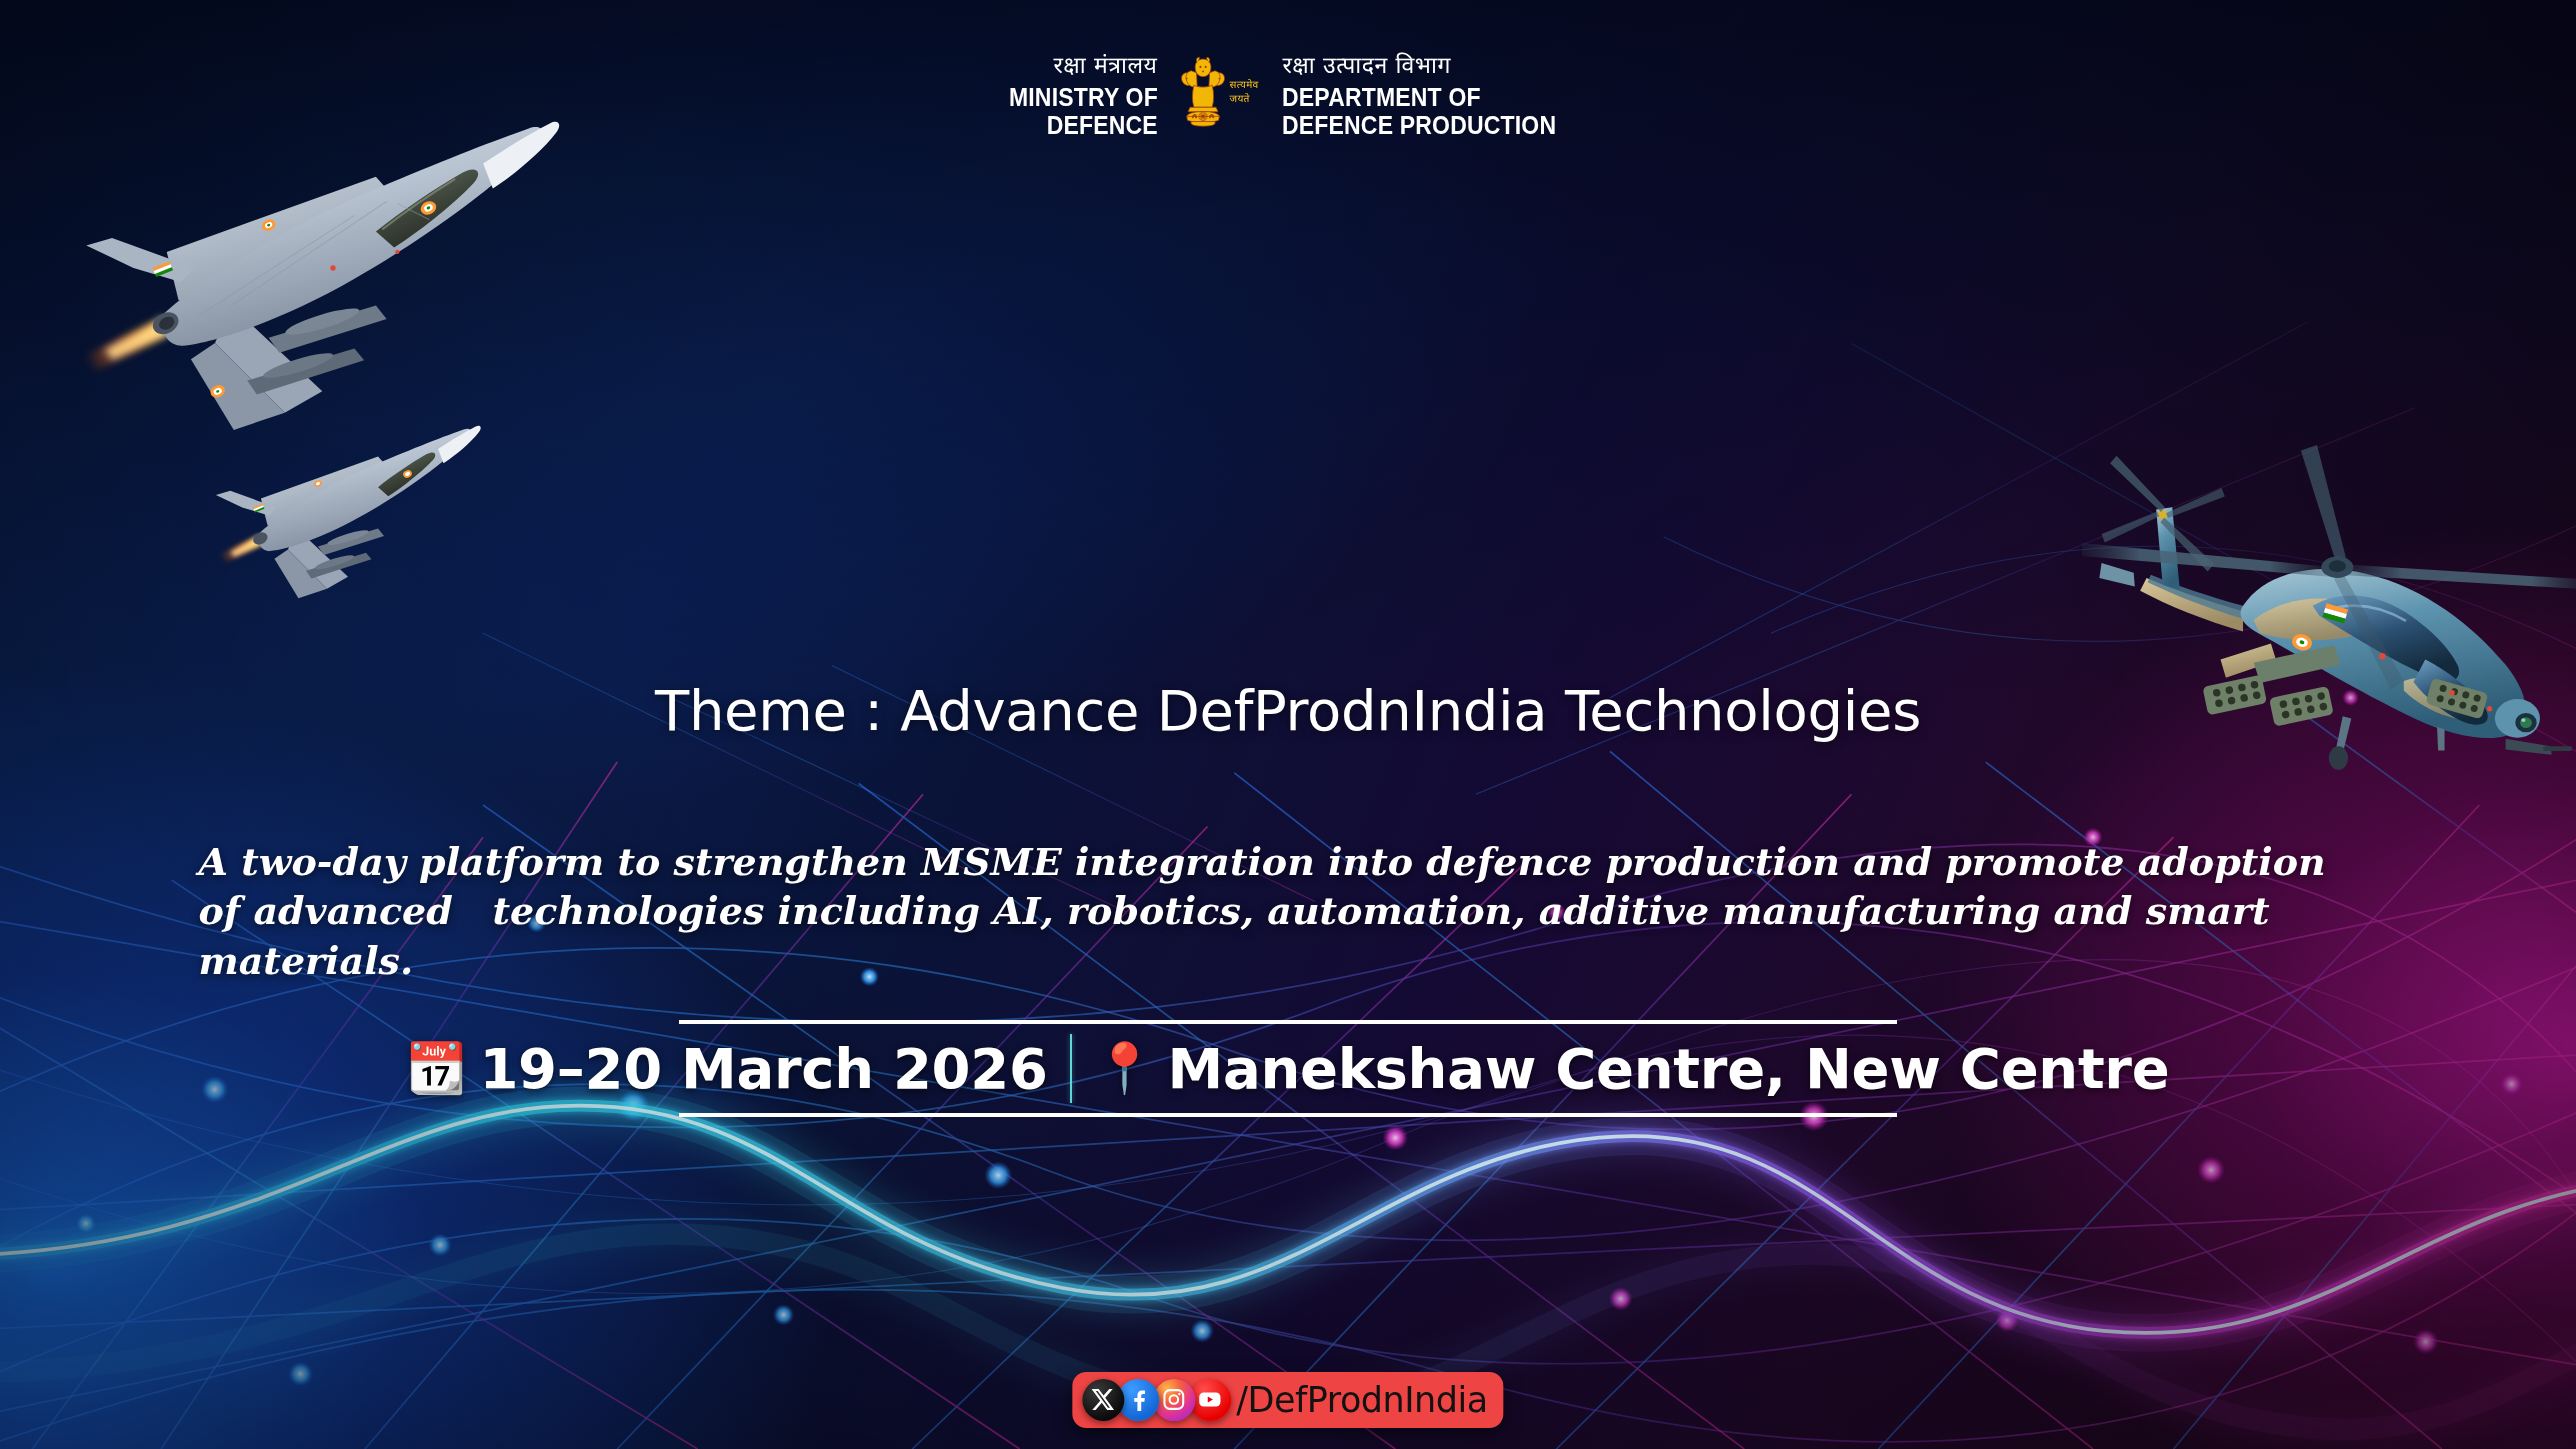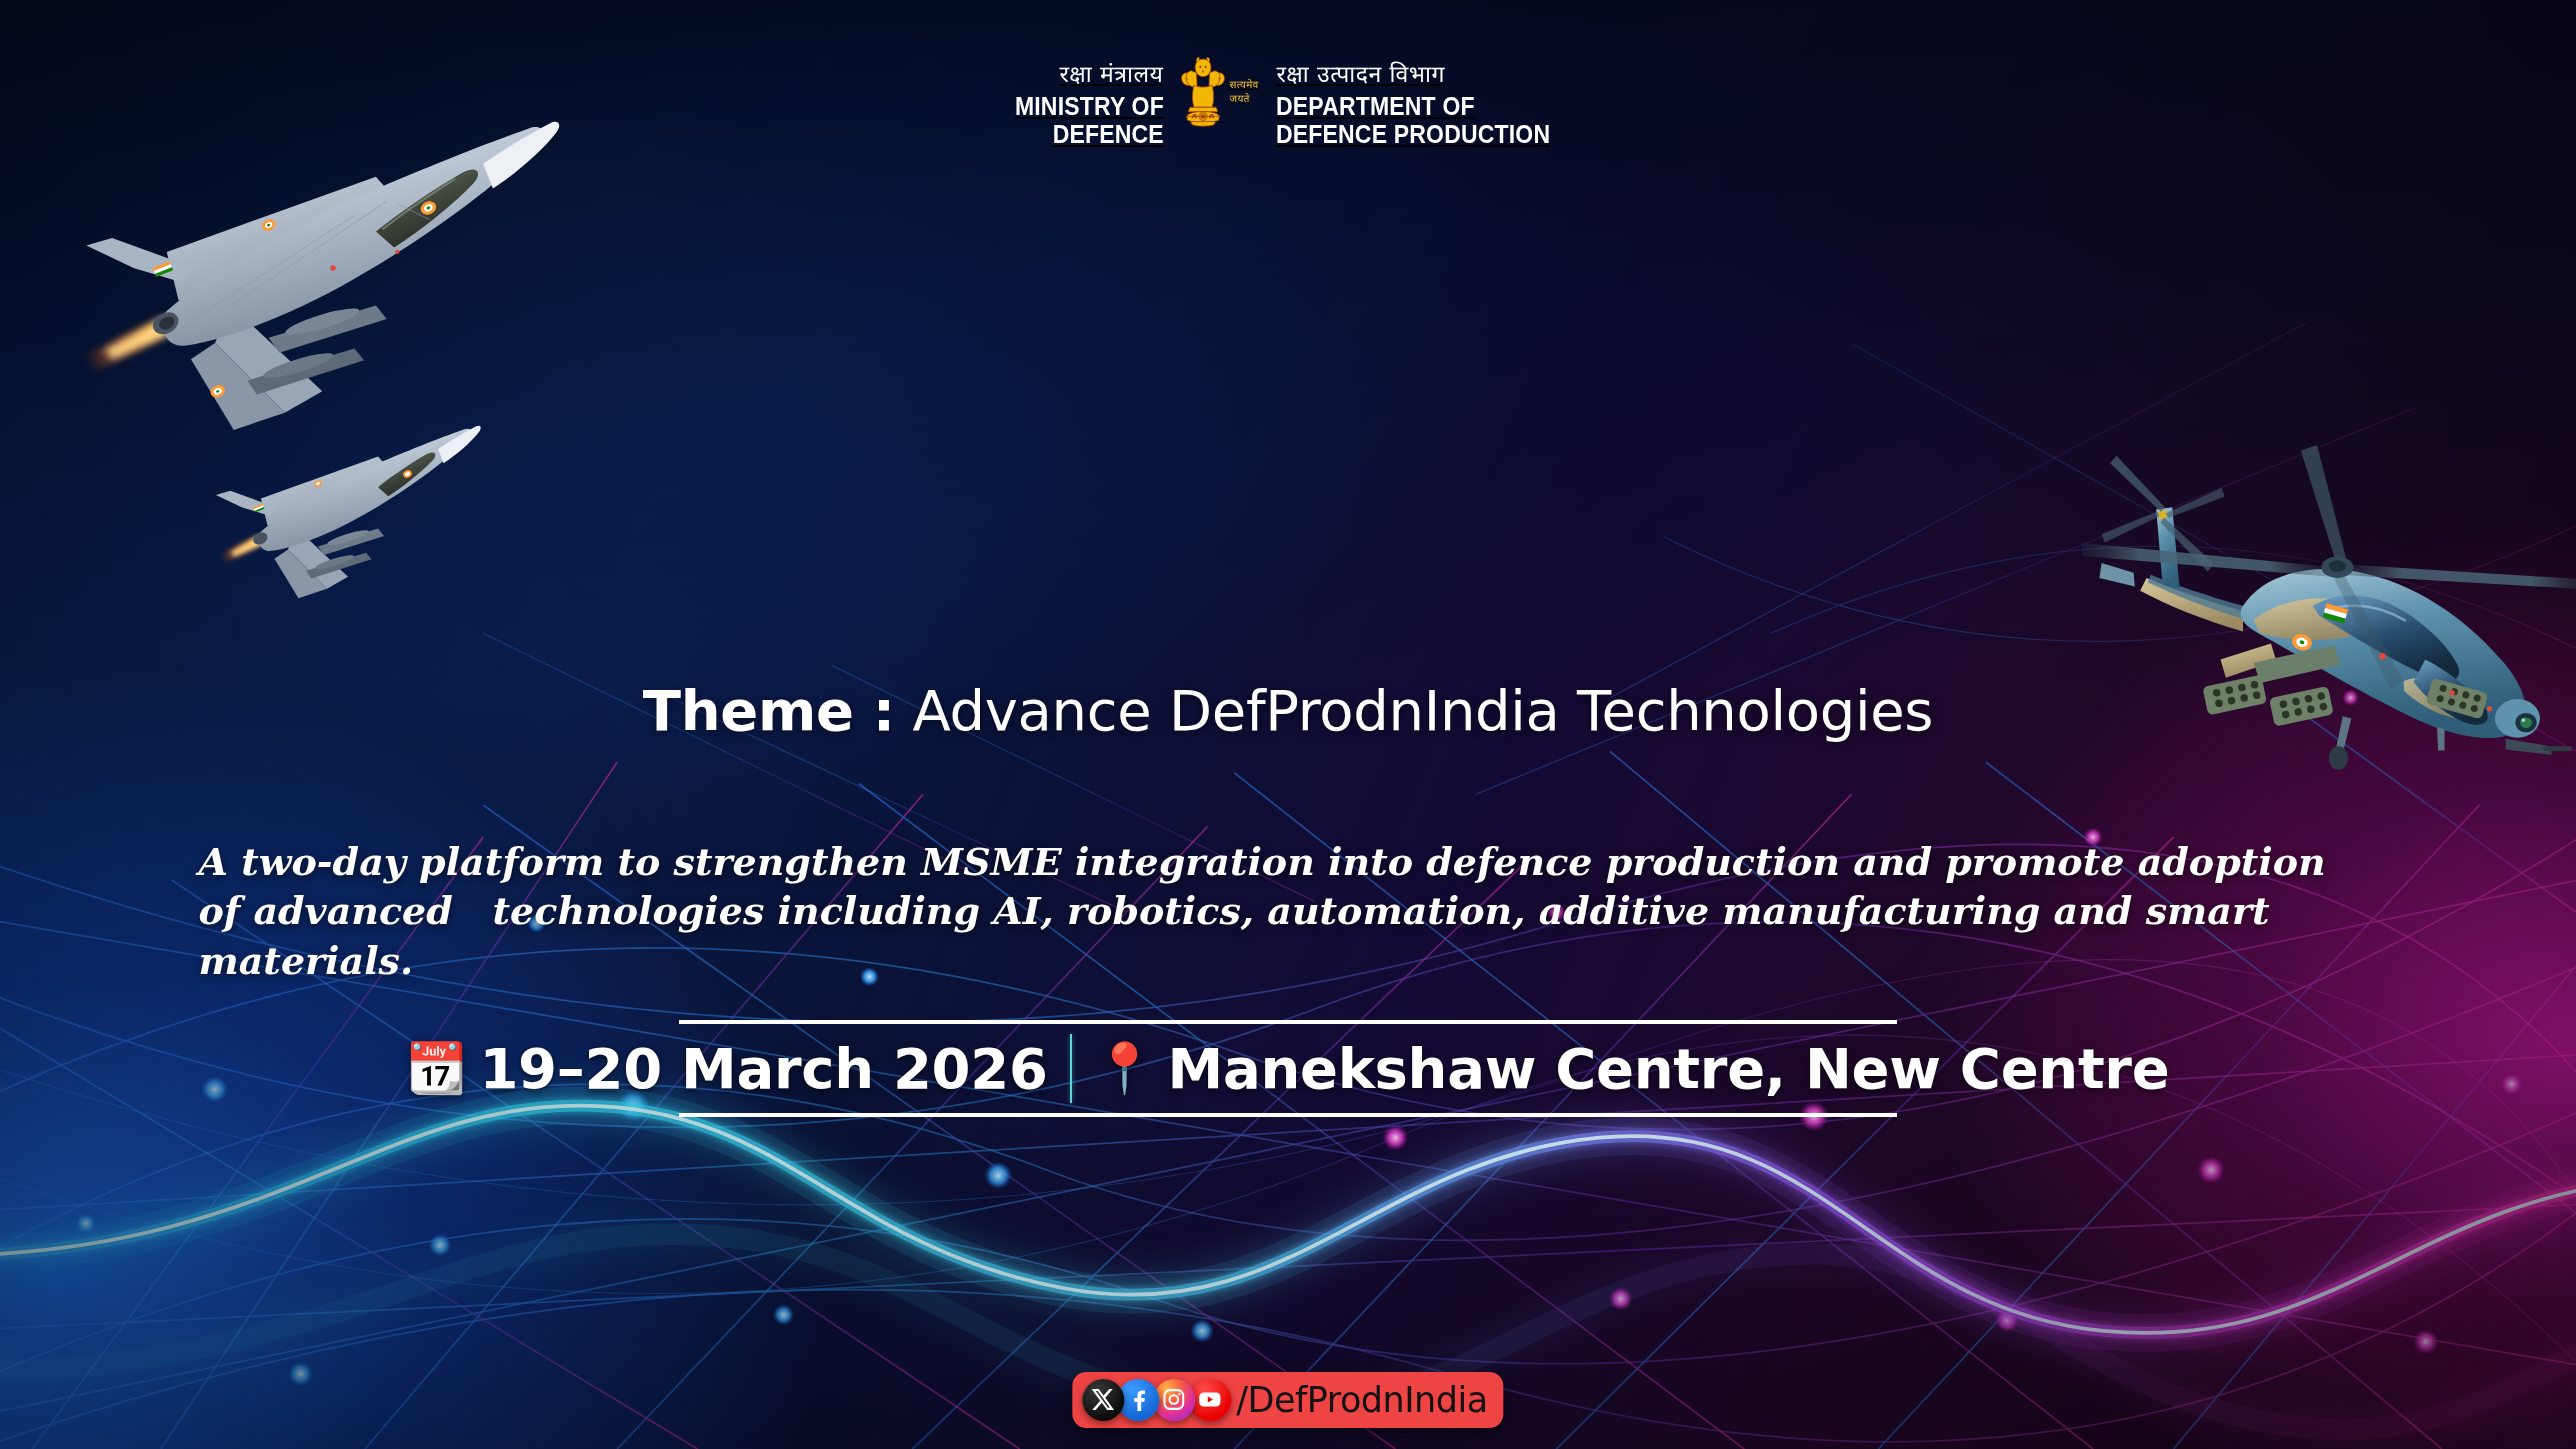--- a/index.html
+++ b/index.html
@@ -28,23 +28,22 @@
   }
   .bg-vignette{
     position:absolute; inset:0;
     background:radial-gradient(ellipse 1610px 1020px at 50% 45%, rgba(0,0,0,0) 40%, rgba(0,0,0,0.42) 100%);
   }
   svg.mesh{ position:absolute; inset:0; width:2576px; height:1449px; }
 
   
   .header{
     position:absolute; left:0; right:0; top:32px;
-    display:flex; justify-content:center; align-items:flex-end; gap:0;
+    display:flex; justify-content:center; align-items:center; gap:6px;
     z-index:30;
-    text-decoration:underline;
   }
   .hdr-col{ display:flex; flex-direction:column; }
   .hdr-left{ align-items:flex-end; text-align:right; padding-right:14px; padding-top:11.8px; }
   .hdr-right{ align-items:flex-start; text-align:left; padding-left:13px; padding-top:11.8px; }
   .hdr-hi{
     color:#fff; font-size:23px; letter-spacing:0.5px; line-height:1.08;
     font-family:"DejaVu Sans", sans-serif; font-weight:400; margin-bottom:4.8px;
   }
   .hdr-en{
     color:#fff; font-weight:700; font-size:25px; line-height:1.12;
@@ -77,21 +76,21 @@
 
   
   .theme{
     position:absolute; left:0; right:0; top:680px; z-index:30;
     text-align:center; color:#ffffff;
     font-family:"DejaVu Sans", sans-serif;
     font-size:56px; line-height:1.1; font-weight:400;
     letter-spacing:-0.3px;
     text-shadow:0 1.6px 9.7px rgba(0,0,0,0.55);
   }
-  .theme b{ font-weight:700; }
+  .theme b{ font-weight:400; }
 
   
   .desc{
     position:absolute; left:50%; transform:translateX(-50%);
     top:837px; width:2179px; z-index:30;
     text-align:left; color:#ffffff;
     font-family:"DejaVu Serif", serif;
     font-style:italic; font-weight:700;
     font-size:38px; line-height:1.30;
     text-shadow:0 1.6px 8.6px rgba(0,0,0,0.6);

